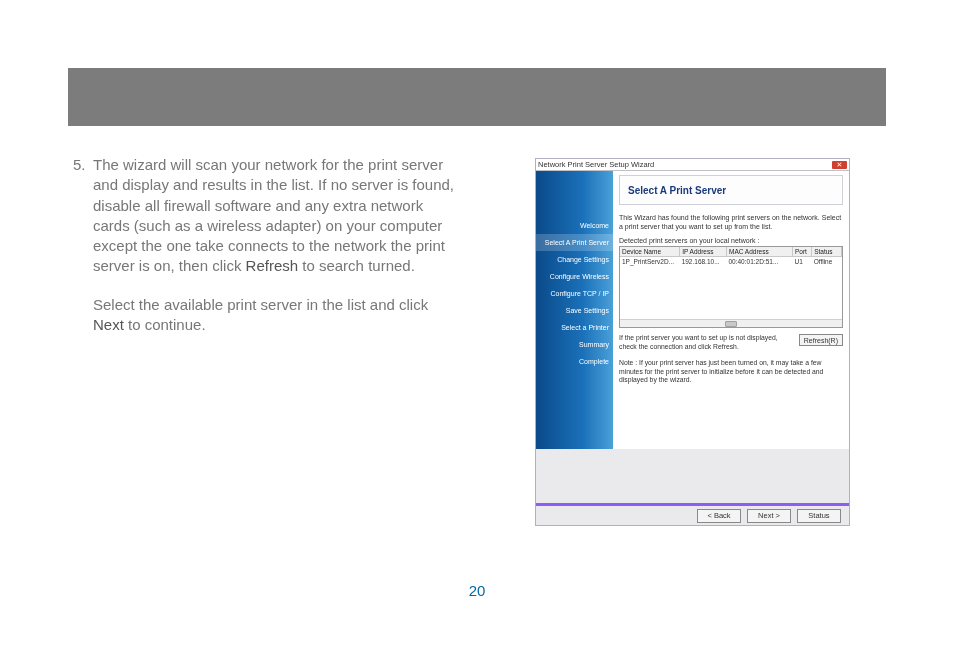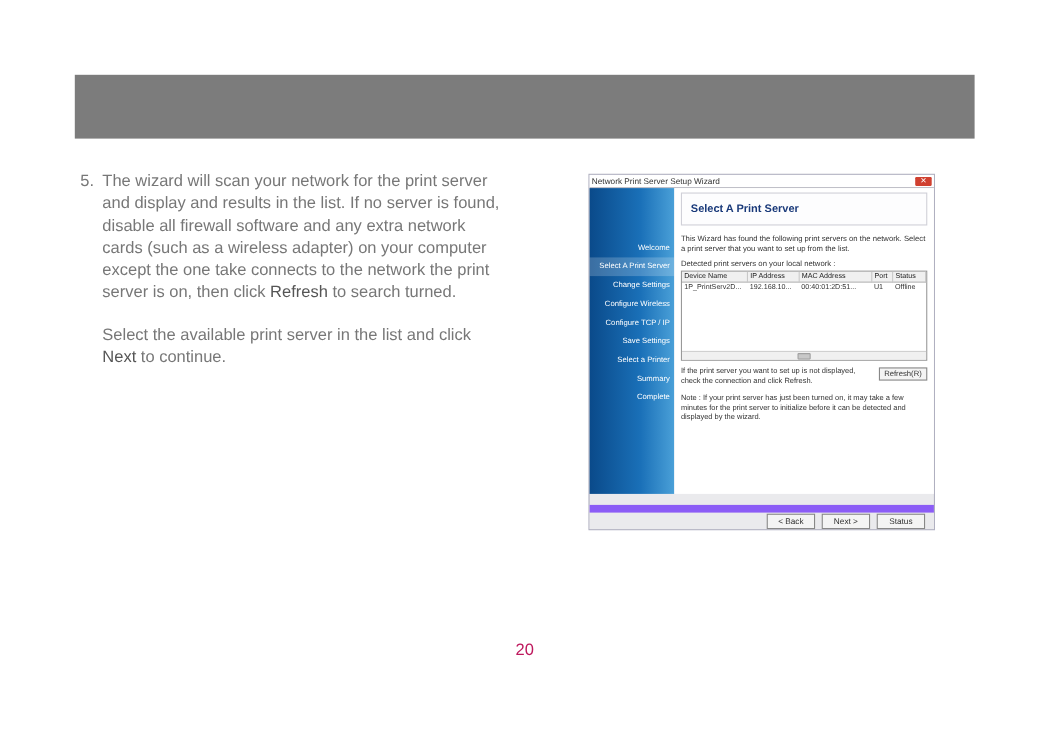--- a/index.html
+++ b/index.html
@@ -36,30 +36,30 @@
   .para1 { margin-bottom: 18px; }
   .para2 { }
   .bold { font-weight: normal; color: #555555; }
   .page-number {
     position: absolute;
     left: 0;
     width: 954px;
     top: 582px;
     text-align: center;
     font-size: 15px;
-    color: #be185d;
+    color: #0369a1;
   }
 
   
   .wizard {
     position: absolute;
     left: 535px;
     top: 158px;
     width: 315px;
-    height: 324px;
+    height: 368px;
     border: 1px solid #b0b0c0;
     background: #eaeaed;
     font-size: 8px;
     color: #333333;
   }
   .titlebar {
     height: 12px;
     background: #ffffff;
     border-bottom: 1px solid #c0c0c8;
     display: flex;
@@ -180,21 +180,21 @@
     line-height: 10px;
   }
   .note { font-size: 6.8px; line-height: 1.25; margin-top: 8px; color: #333; }
 
   .footer {
     position: absolute;
     bottom: 0;
     left: 0;
     right: 0;
     height: 22px;
-    border-top: 7px solid #8b5cf6;
+    border-top: 3px solid #8b5cf6;
     background: #eaeaed;
     display: flex;
     justify-content: flex-end;
     align-items: center;
     gap: 6px;
     padding-right: 8px;
   }
   .footer .wbtn {
     border: 1px solid #888;
     background: #f4f4f4;

